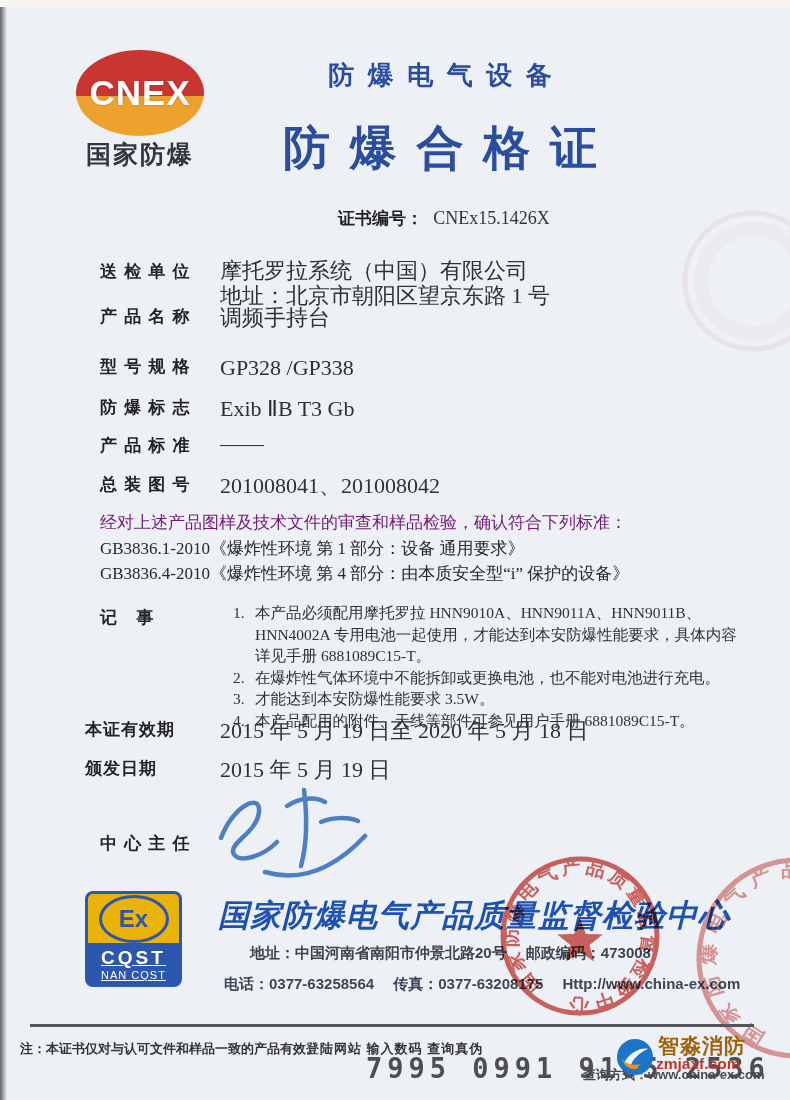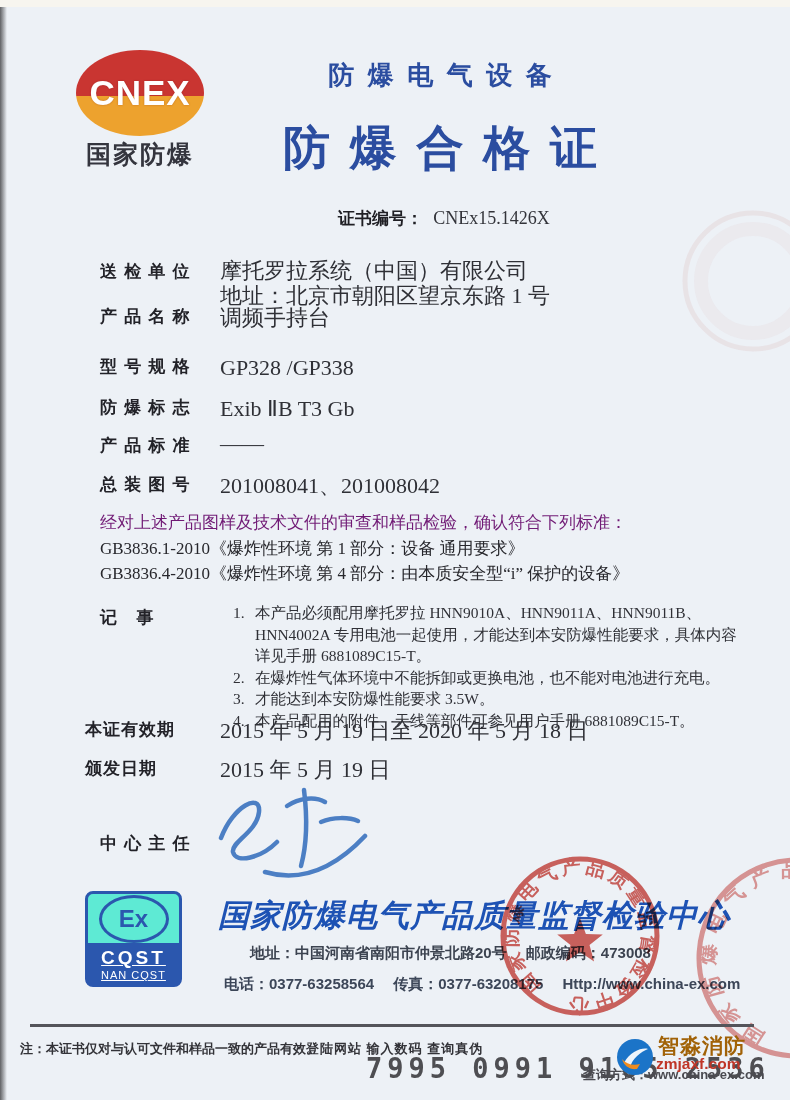--- a/index.html
+++ b/index.html
@@ -42,21 +42,21 @@
   .note-item{display:flex;font-size:15.5px;line-height:21.5px;color:#2f3036;}
   .note-item .n{width:22px;flex:none;}
   .standards{left:100px;top:510px;width:620px;font-size:17px;line-height:25.5px;color:#27272c;}
   .standards .intro{font-family:"Liberation Sans",sans-serif;font-weight:normal;color:#701a75;}
 
   
   .sig-svg{left:203px;top:776px;}
 
   
   .ex-logo{left:85px;top:891px;width:97px;height:96px;border:3px solid #2b57ae;border-radius:8px;
-    background:#5eead4;box-sizing:border-box;font-family:"Liberation Sans",sans-serif;}
+    background:#eab308;box-sizing:border-box;font-family:"Liberation Sans",sans-serif;}
   .ex-top{height:49px;display:flex;align-items:center;justify-content:center;}
   .ex-ellipse{width:64px;height:42px;border:3px solid #2b57ae;border-radius:50%;
     display:flex;align-items:center;justify-content:center;color:#2b57ae;font-weight:bold;font-size:24px;}
   .ex-bottom{height:41px;background:#2b57ae;color:#fff;text-align:center;line-height:1;text-decoration:underline;}
   .ex-bottom .cqst{font-size:19px;font-weight:bold;letter-spacing:3px;padding-top:5px;}
   .ex-bottom .ny{font-size:11px;letter-spacing:1px;margin-top:3px;}
   .org-name{left:218px;top:895px;width:520px;font-family:"Liberation Serif",serif;
     font-weight:bold;font-style:italic;font-size:31px;color:#1d52b4;letter-spacing:1px;white-space:nowrap;}
   .org-addr{left:250px;top:944px;font-family:"Liberation Sans",sans-serif;font-weight:bold;
     font-size:15px;color:#3c4350;white-space:pre;}

